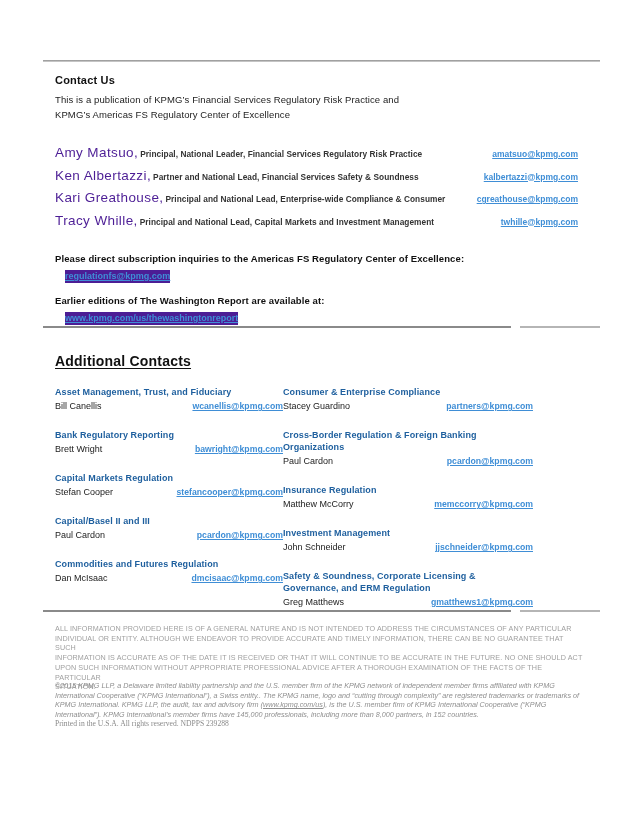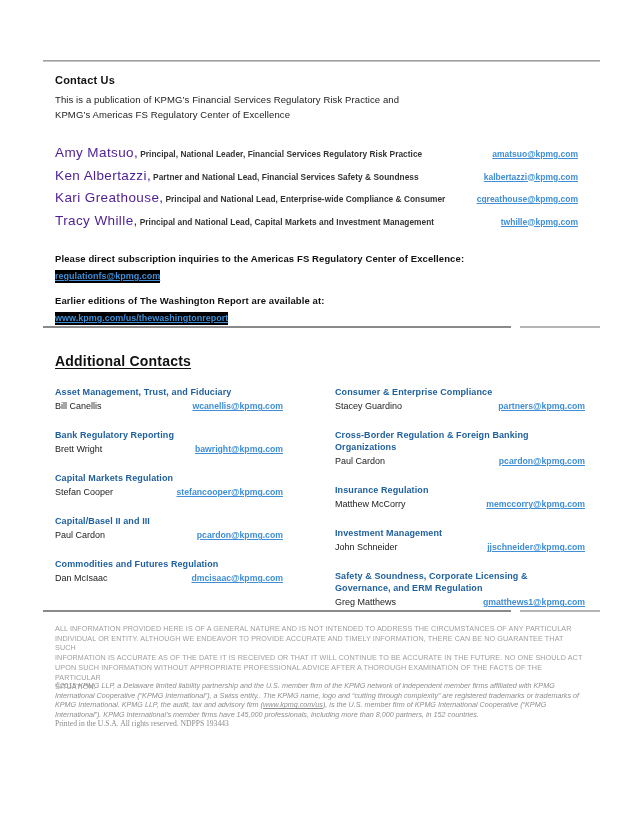--- a/index.html
+++ b/index.html
@@ -24,26 +24,26 @@
   .intro { position:absolute; left:55px; top:92px; font-size:9.5px; line-height:15px; color:#222; white-space:pre-line; letter-spacing:.1px; }
 
   .leadership { position:absolute; left:55px; right:62px; top:145px; }
   .lrow { display:flex; align-items:baseline; height:14px; margin-bottom:8.5px; }
   .lname { font-size:13.5px; color:#4c1d95; letter-spacing:.4px; white-space:nowrap; }
   .lrole { font-size:8.3px; font-weight:700; color:#333; margin-left:2px; letter-spacing:.05px; white-space:nowrap; }
   .lemail { margin-left:auto; font-size:8.5px; font-weight:700; color:#3f8ed6; text-decoration:underline; white-space:nowrap; cursor:pointer; }
 
   .subscription { position:absolute; left:55px; top:252px; }
   .sub-label { font-size:9.5px; font-weight:bold; color:#111; line-height:13px; letter-spacing:.1px; }
-  .sub-link { display:inline-block; font-size:9px; font-weight:600; color:#3f8ed6; text-decoration:underline; line-height:13px; background:#000000; cursor:pointer; }
+  .sub-link { display:inline-block; font-size:9px; font-weight:600; color:#3f8ed6; text-decoration:underline; line-height:13px; background:#4c1d95; cursor:pointer;margin-left:10px; }
   .sub-gap { margin-top:11px; }
 
   .add-heading { position:absolute; left:55px; top:353px; font-size:14px; font-weight:bold; color:#111; text-decoration:underline; text-underline-offset:2px; letter-spacing:.2px; }
 
-  .columns { position:absolute; left:55px; top:386px; width:530px; display:grid; grid-template-columns:228px 250px; column-gap:52px; }
+  .columns { position:absolute; left:55px; top:386px; width:530px; display:grid; grid-template-columns:228px 250px; }
   .block { margin-bottom:16px; }
   .btitle { font-size:9px; font-weight:700; color:#1e5f9e; line-height:12px; margin-bottom:2px; letter-spacing:.1px; }
   .brow { display:flex; justify-content:space-between; align-items:baseline; font-size:9px; line-height:13px; }
   .bname { color:#222; white-space:nowrap; }
   .bemail { color:#3f8ed6; text-decoration:underline; font-weight:600; font-size:8.7px; white-space:nowrap; cursor:pointer; }
 
   .disclaimer { position:absolute; left:55px; right:55px; top:624px; font-size:7.2px; line-height:9.7px; color:#a0a0a0; white-space:pre-line; letter-spacing:.1px; }
   .copyright { position:absolute; left:55px; right:55px; top:681px; font-size:7.2px; line-height:9.6px; color:#8f8f8f; font-style:italic; }
   .copy-link { color:#8f8f8f; text-decoration:underline; cursor:pointer;margin-top:48px; }
   .printed { font-family:"Liberation Serif", serif; font-style:normal; font-size:7.6px; color:#8a8a8a; }
@@ -175,21 +175,21 @@
   <div class="rule rule-split rule-bottom"></div>
 
   <div class="disclaimer">ALL INFORMATION PROVIDED HERE IS OF A GENERAL NATURE AND IS NOT INTENDED TO ADDRESS THE CIRCUMSTANCES OF ANY PARTICULAR
 INDIVIDUAL OR ENTITY. ALTHOUGH WE ENDEAVOR TO PROVIDE ACCURATE AND TIMELY INFORMATION, THERE CAN BE NO GUARANTEE THAT SUCH
 INFORMATION IS ACCURATE AS OF THE DATE IT IS RECEIVED OR THAT IT WILL CONTINUE TO BE ACCURATE IN THE FUTURE. NO ONE SHOULD ACT
 UPON SUCH INFORMATION WITHOUT APPROPRIATE PROFESSIONAL ADVICE AFTER A THOROUGH EXAMINATION OF THE FACTS OF THE PARTICULAR
 SITUATION.</div>
 
   <div class="copyright">
     <span>©2015 KPMG LLP, a Delaware limited liability partnership and the U.S. member firm of the KPMG network of independent member firms affiliated with KPMG International Cooperative (“KPMG International”), a Swiss entity.. The KPMG name, logo and “cutting through complexity” are registered trademarks or trademarks of KPMG International. KPMG LLP, the audit, tax and advisory firm (</span><a class="copy-link">www.kpmg.com/us</a><span>), is the U.S. member firm of KPMG International Cooperative (“KPMG International”). KPMG International’s member firms have 145,000 professionals, including more than 8,000 partners, in 152 countries.</span>
-    <div class="printed">Printed in the U.S.A. All rights reserved. NDPPS 193443</div>
+    <div class="printed">Printed in the U.S.A. All rights reserved. NDPPS 239288</div>
   </div>
 
   <div class="footer">
     <span>The Washington Report Newsletter – for the week ended November 20, 2015</span>
     <span>Page 5</span>
   </div>
 
 </div>
 
 </body></html>

